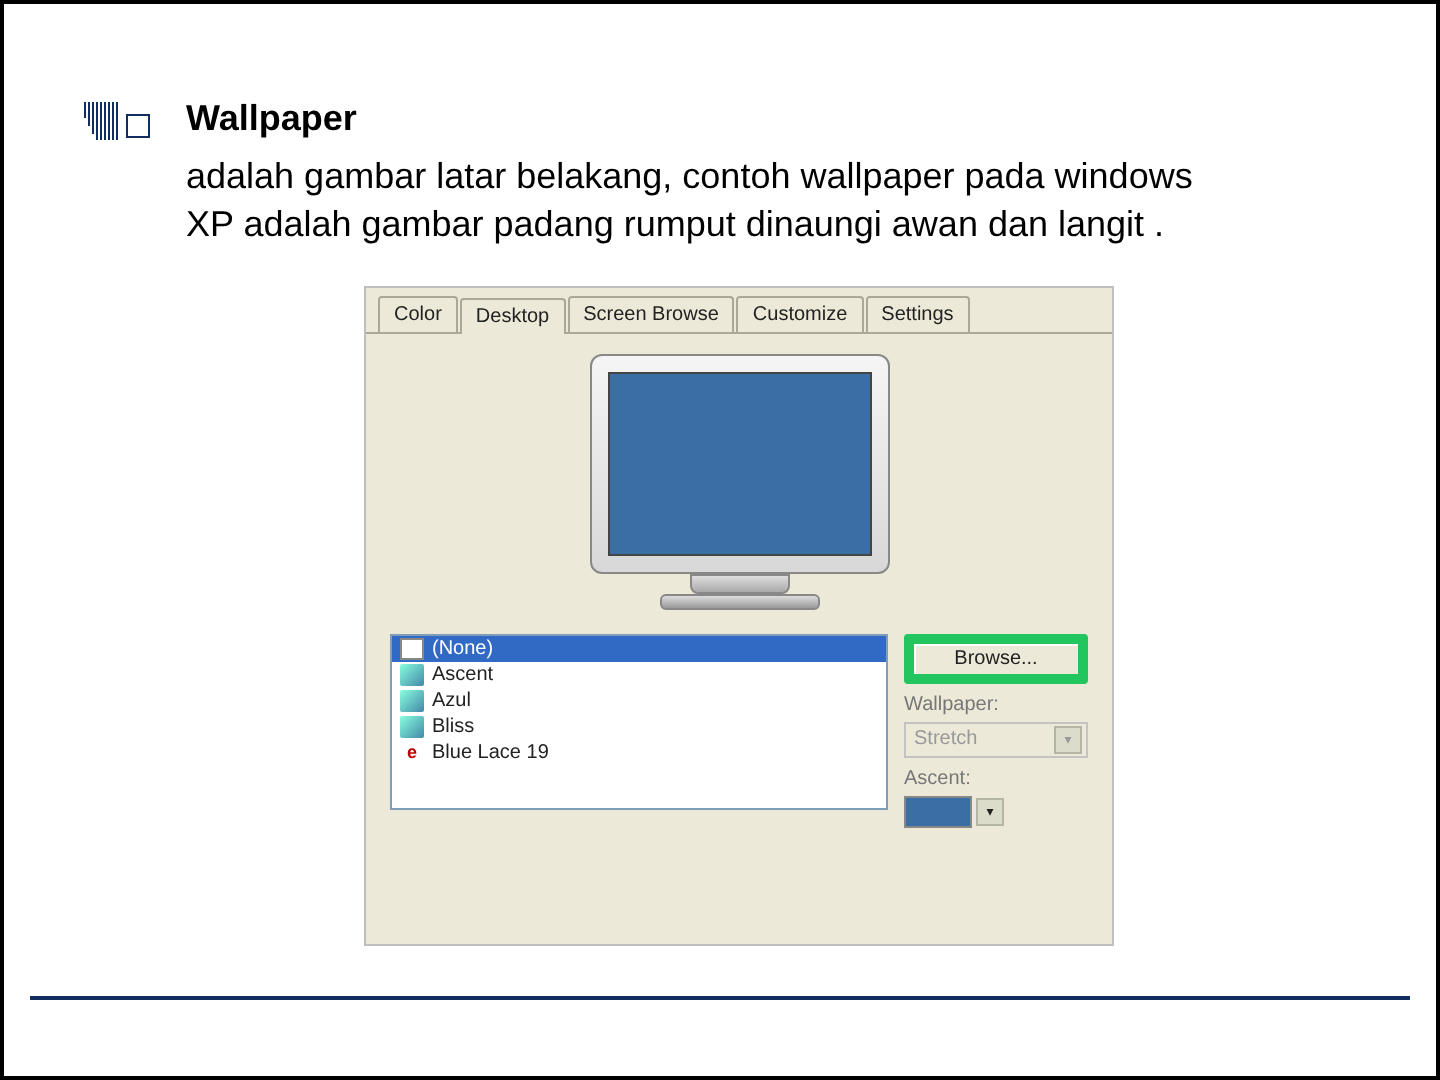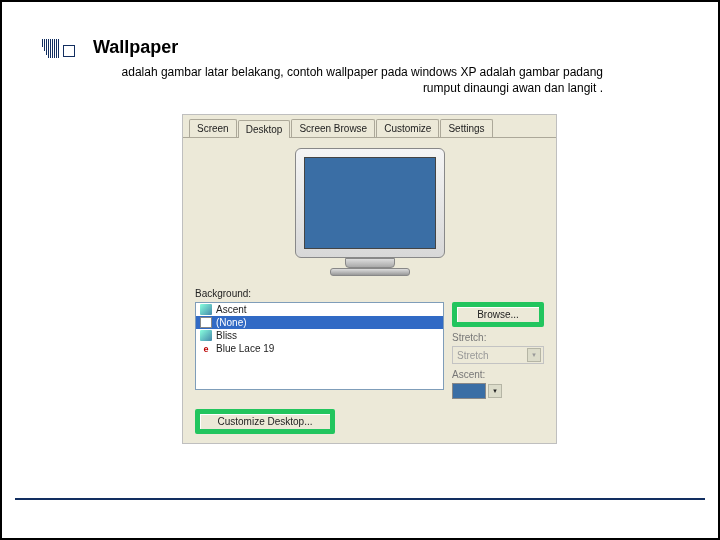--- a/index.html
+++ b/index.html
@@ -6,21 +6,21 @@
   body {
     width: 720px;
     height: 540px;
     background: #fff;
     border: 2px solid #000;
     font-family: Arial, sans-serif;
     position: relative;
     overflow: hidden;
   }
   .slide {
-    padding: 30px 40px 20px 40px;
+    padding: 42px 40px 20px 40px;
   }
   .bullet-row {
     display: flex;
     align-items: flex-start;
     gap: 18px;
     margin-top: 5px;
   }
   .bullet-icon {
     display: flex;
     gap: 0;
@@ -44,25 +44,24 @@
     background: #fff;
   }
   .content-text { flex: 1; }
   .title {
     font-weight: bold;
     font-size: 18px;
     color: #000;
     margin-bottom: 6px;
   }
   .desc {
-    font-size: 12px;
+    font-size: 18px;
     color: #000;
     line-height: 1.35;
     max-width: 510px;
-    text-align: right;
   }
   .screenshot {
     margin-left: 140px;
     margin-top: 18px;
     width: 375px;
     height: 330px;
     background: #ece9d8;
     border: 1px solid #bfbfbf;
     font-family: Tahoma, sans-serif;
     font-size: 10px;
@@ -225,73 +224,73 @@
       <div class="square"></div>
     </div>
     <div class="content-text">
       <div class="title">Wallpaper</div>
       <div class="desc">adalah gambar latar belakang, contoh wallpaper pada windows XP adalah gambar padang rumput dinaungi awan dan langit .</div>
     </div>
   </div>
 
   <div class="screenshot">
     <div class="tabs">
-      <div class="tab">Screen</div>
+      <div class="tab">Color</div>
       <div class="tab active">Desktop</div>
       <div class="tab">Screen Browse</div>
       <div class="tab">Customize</div>
       <div class="tab">Settings</div>
     </div>
 
     <div class="preview-area">
       <div class="monitor">
         <div class="monitor-body">
             <div class="monitor-screen"></div>
           </div>
         <div class="monitor-stand"></div>
         <div class="monitor-base"></div>
       </div>
     </div>
 
     <div class="bg-section">
-      <div class="bg-label">Background:</div>
       <div class="bg-row">
         <div class="bg-list">
-          <div class="bg-item">
-            <span class="item-icon ico-img"></span>
-            <span>Ascent</span>
-          </div>
           <div class="bg-item sel">
             <span class="item-icon ico-none"></span>
             <span>(None)</span>
           </div>
           <div class="bg-item">
             <span class="item-icon ico-img"></span>
+            <span>Ascent</span>
+          </div>
+          <div class="bg-item">
+            <span class="item-icon ico-img"></span>
+            <span>Azul</span>
+          </div>
+          <div class="bg-item">
+            <span class="item-icon ico-img"></span>
             <span>Bliss</span>
           </div>
           <div class="bg-item">
             <span class="item-icon ico-html">e</span>
             <span>Blue Lace 19</span>
           </div>
         </div>
         <div class="right-col">
           <div class="btn">Browse...</div>
-          <div class="lbl">Stretch:</div>
+          <div class="lbl">Wallpaper:</div>
           <div class="dropdown">
             <span>Stretch</span>
             <span class="dd-arrow">▾</span>
           </div>
           <div class="lbl">Ascent:</div>
           <div class="color-row">
             <div class="color-swatch"></div>
             <span class="dd-arrow">▾</span>
           </div>
         </div>
       </div>
     </div>
 
-    <div class="cust-row">
-      <div class="btn" style="width:140px;text-align:center">Customize Desktop...</div>
-    </div>
   </div>
 </div>
 
 <div class="rule"></div>
 
 </body></html>

